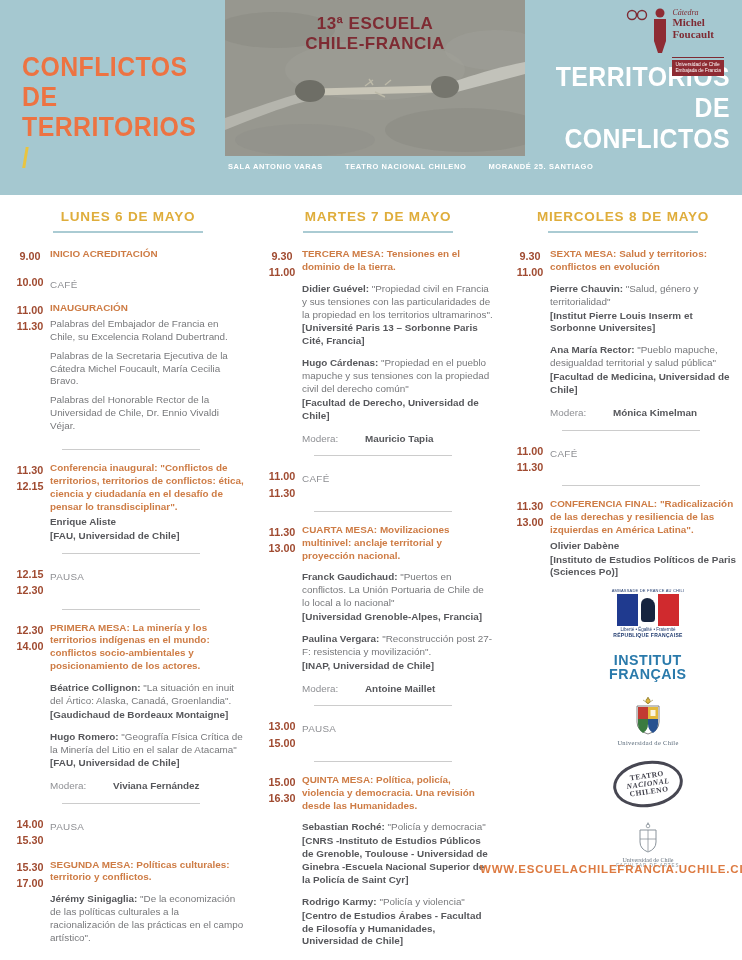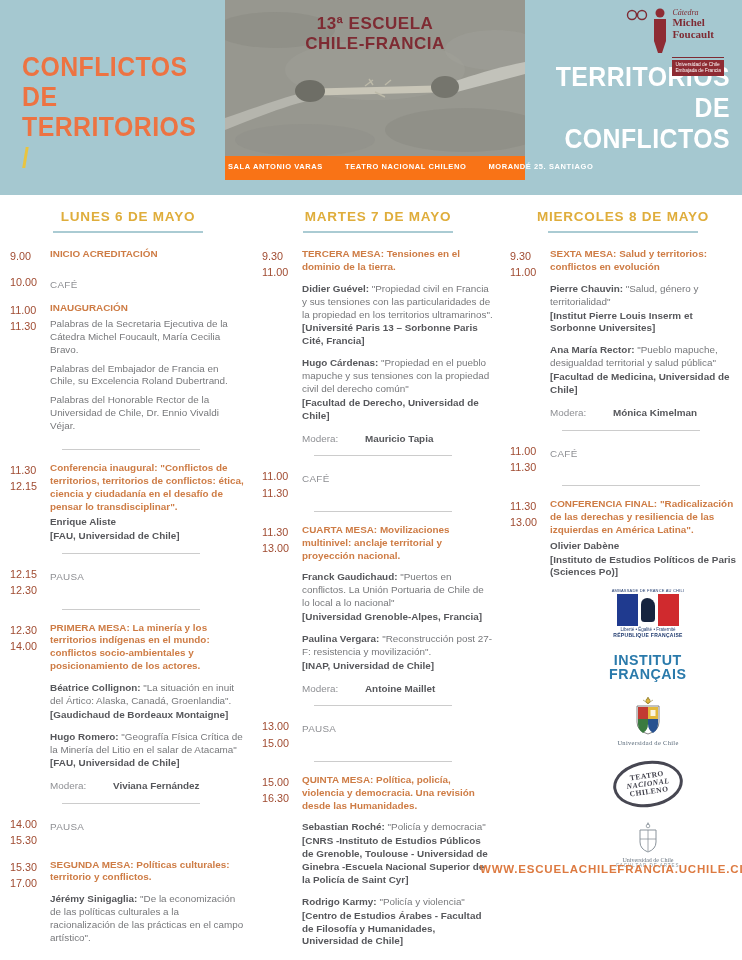--- a/index.html
+++ b/index.html
@@ -6,40 +6,40 @@
   .page{
     position:relative;width:742px;height:960px;margin:0 auto;background:#ffffff;
     font-family:"Liberation Sans","DejaVu Sans",sans-serif;overflow:hidden;
   }
   
   .header{position:absolute;top:0;left:0;width:742px;height:195px;background:#a5c8d0;}
   .h-left{position:absolute;left:22px;top:52px;width:205px;}
   .h-title{color:#ed7342;font-weight:bold;font-size:27px;line-height:1.12;letter-spacing:.5px;transform:scaleX(.92);transform-origin:left top;}
   .h-title .slash{color:#e9c440;}
   .h-date{color:#ffffff;font-weight:bold;font-size:22px;margin-top:32px;letter-spacing:.5px;transform:scaleX(.95);transform-origin:left top;}
-  .photo{position:absolute;left:225px;top:0;width:300px;height:180px;background:#f97316;}
+  .photo{position:absolute;left:225px;top:0;width:300px;height:156px;background:#e5e5e5;}
   .photo svg{position:absolute;left:0;top:0;}
   .photo-title{position:absolute;top:14px;left:0;width:100%;text-align:center;color:#7e2b33;font-weight:bold;font-size:17px;line-height:1.15;letter-spacing:.5px;}
   .venue{position:absolute;left:228px;top:162px;width:420px;color:#ffffff;font-size:7.5px;font-weight:bold;letter-spacing:.6px;display:flex;gap:22px;white-space:nowrap;}
   .h-right{position:absolute;right:12px;top:62px;width:215px;text-align:right;color:#ffffff;font-weight:bold;font-size:27px;line-height:1.15;letter-spacing:.5px;transform:scaleX(.92);transform-origin:right top;}
   
   .flogo{position:absolute;right:18px;top:8px;display:flex;align-items:flex-start;gap:4px;}
   .flogo .ftxt{display:flex;flex-direction:column;}
   .flogo .fcat{font-family:"Liberation Serif","DejaVu Serif",serif;font-style:italic;color:#7e2b33;font-size:8px;}
   .flogo .fname{font-family:"Liberation Serif","DejaVu Serif",serif;color:#7e2b33;font-weight:bold;font-size:11px;line-height:1.05;}
   .flogo .fname.u{border-bottom:1px solid #7e2b33;padding-bottom:17px;}
   .flogo .fbox{background:#8e2b33;color:#fff;font-size:4.8px;line-height:1.25;padding:2px 3px;margin-top:2px;}
   
   .body{position:absolute;top:195px;left:0;width:742px;height:765px;background:#fff;}
   .cols{display:grid;grid-template-columns:252px 248px 242px;padding-top:14px;}
   .col{padding:0 6px 0 10px;}
   .day-header{text-align:center;color:#dfad3b;font-weight:bold;font-size:13.5px;letter-spacing:.8px;}
   .day-underline{width:150px;margin:7px auto 15px auto;border-bottom:2px solid #aacbd3;}
   .item{display:flex;margin-bottom:10px;}
-  .time{width:40px;flex-shrink:0;text-align:left;color:#a04b31;font-weight:normal;font-size:10.8px;line-height:1.5;}
+  .time{width:40px;flex-shrink:0;text-align:center;color:#a04b31;font-weight:bold;font-size:10.8px;line-height:1.5;}
   .content{flex:1;font-size:9.9px;color:#77787b;line-height:1.3;}
   .blk.title{color:#ce7c45;font-weight:bold;margin-bottom:3px;}
   .blk.plain{color:#8e8f93;margin-top:5px;letter-spacing:.3px;}
   .blk.text{margin-bottom:6px;}
   .blk.name{color:#56575b;font-weight:bold;margin-top:2px;}
   .blk.affil{color:#56575b;font-weight:bold;margin-top:1px;}
   .blk.speaker{margin-top:9px;}
   .blk.speaker .sname{color:#56575b;font-weight:bold;}
   .blk.speaker .squote{color:#77787b;}
   .blk.modera{margin-top:10px;color:#8e8f93;}
@@ -159,22 +159,22 @@
               <div class="blk plain">CAFÉ</div>
             </div>
           </div>
           <div class="item">
             <div class="time">
               <div>11.00</div>
               <div>11.30</div>
             </div>
             <div class="content">
               <div class="blk title">INAUGURACIÓN</div>
+              <div class="blk text">Palabras del Embajador de Francia en Chile, su Excelencia Roland Dubertrand.</div>
               <div class="blk text">Palabras de la Secretaria Ejecutiva de la Cátedra Michel Foucault, María Cecilia Bravo.</div>
-              <div class="blk text">Palabras del Embajador de Francia en Chile, su Excelencia Roland Dubertrand.</div>
               <div class="blk text">Palabras del Honorable Rector de la Universidad de Chile, Dr. Ennio Vivaldi Véjar.</div>
             </div>
           </div>
           <div class="divider"></div>
           <div class="item">
             <div class="time">
               <div>11.30</div>
               <div>12.15</div>
             </div>
             <div class="content">

